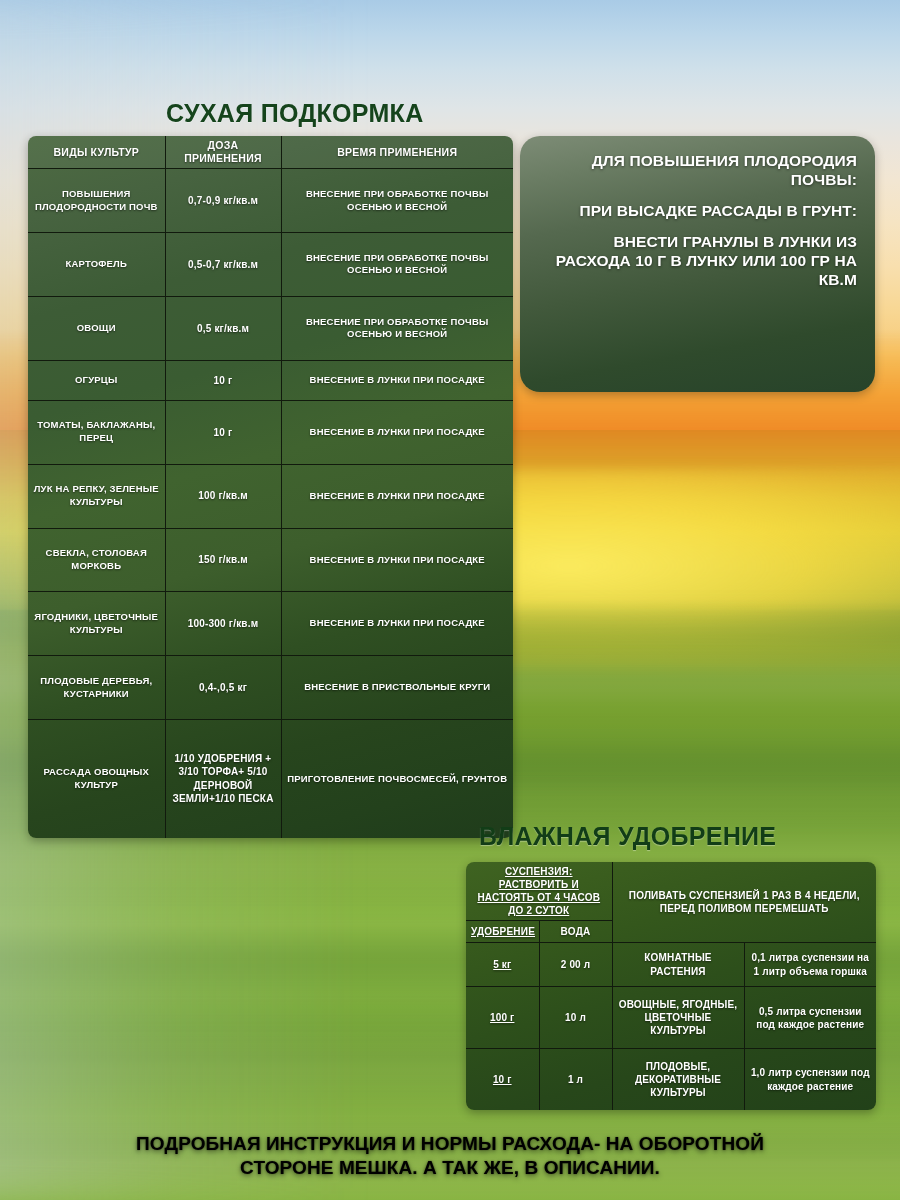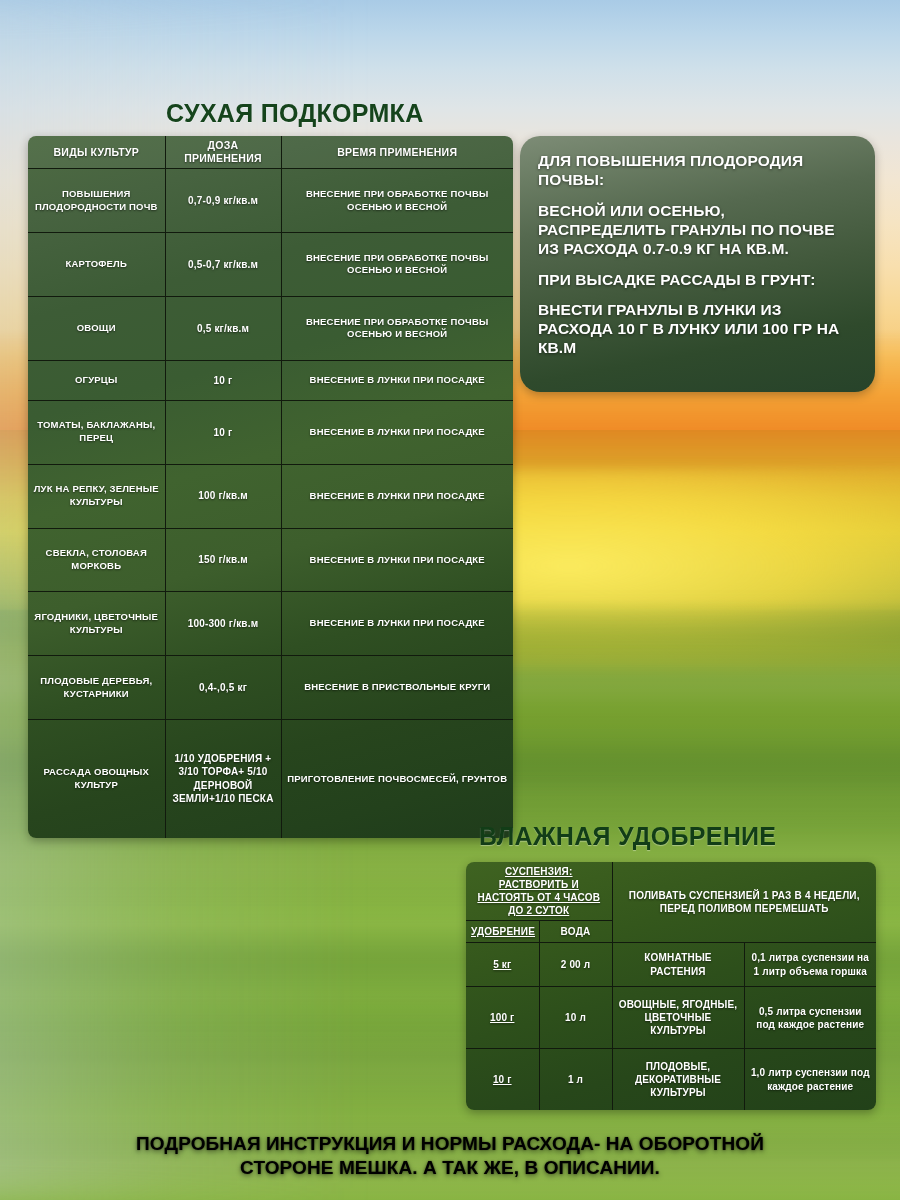--- a/index.html
+++ b/index.html
@@ -86,21 +86,21 @@
     filter:blur(14px);
   }
   
   .haze-l{
     top:0;height:1200px;left:-5%;width:45%;
     background:linear-gradient(90deg,rgba(200,215,225,.38) 0%,rgba(200,215,225,.10) 55%,rgba(200,215,225,0) 100%);
     filter:blur(18px);
   }
 
   
-  .panel{position:absolute;z-index:3;border-radius:20px;box-sizing:border-box;}
+  .panel{position:absolute;z-index:3;border-radius:20px;box-sizing:border-box;text-align:right;}
   .panel-soft{
     background:linear-gradient(170deg,#7d8c76 0%,#6b7d64 14%,#55694f 32%,#42593c 55%,#2f4a2c 78%,#27432a 100%);
     box-shadow:0 3px 10px rgba(0,0,0,.28);
   }
 
   
   #title-banner{
     left:180px;top:16px;width:597px;height:60px;
     border-radius:22px;
     background:linear-gradient(175deg,#6f8268 0%,#5a7055 16%,#44603e 38%,#33522c 62%,#2a4826 82%,#274425 100%);
@@ -285,21 +285,20 @@
         <td class="c-crop">РАССАДА ОВОЩНЫХ КУЛЬТУР</td>
         <td class="c-dose">1/10 УДОБРЕНИЯ + 3/10 ТОРФА+ 5/10 ДЕРНОВОЙ ЗЕМЛИ+1/10 ПЕСКА</td>
         <td class="c-time">ПРИГОТОВЛЕНИЕ ПОЧВОСМЕСЕЙ, ГРУНТОВ</td>
       </tr>
     </tbody>
   </table>
 </div>
 
 <div class="panel panel-soft" id="fertility-panel">
   <p>ДЛЯ ПОВЫШЕНИЯ ПЛОДОРОДИЯ ПОЧВЫ:</p>
-  <p>ВЕСНОЙ ИЛИ ОСЕНЬЮ, РАСПРЕДЕЛИТЬ ГРАНУЛЫ ПО ПОЧВЕ ИЗ РАСХОДА 0.7-0.9 КГ НА КВ.М.</p>
   <p>ПРИ ВЫСАДКЕ РАССАДЫ В ГРУНТ:</p>
   <p>ВНЕСТИ ГРАНУЛЫ В ЛУНКИ ИЗ РАСХОДА 10 Г В ЛУНКУ ИЛИ 100 ГР НА КВ.М</p>
 </div>
 
 <div id="suspension-panel">
   <p>ЗАЛИТЬ ГРАНУЛЫ ВОДОЙ ИЗ РАСЧЕТА 100 ГР НА 10 Л. (2 КГ ГРАНУЛЫ НА 200 Л ВОДЫ).</p>
   <p>НАСТАИВАТЬ ОТ 4 ЧАСОВ ДО 2 СУТОК. ПЕРИОДИЧЕСКИ  ПЕРЕМЕШИВАТЬ. ДАННЫМ РАСТВОРОМ ПОЛИВАТЬ ЗЕМЛЮ.</p>
 </div>
 
 <div class="section-title" id="wet-title">ВЛАЖНАЯ УДОБРЕНИЕ</div>

